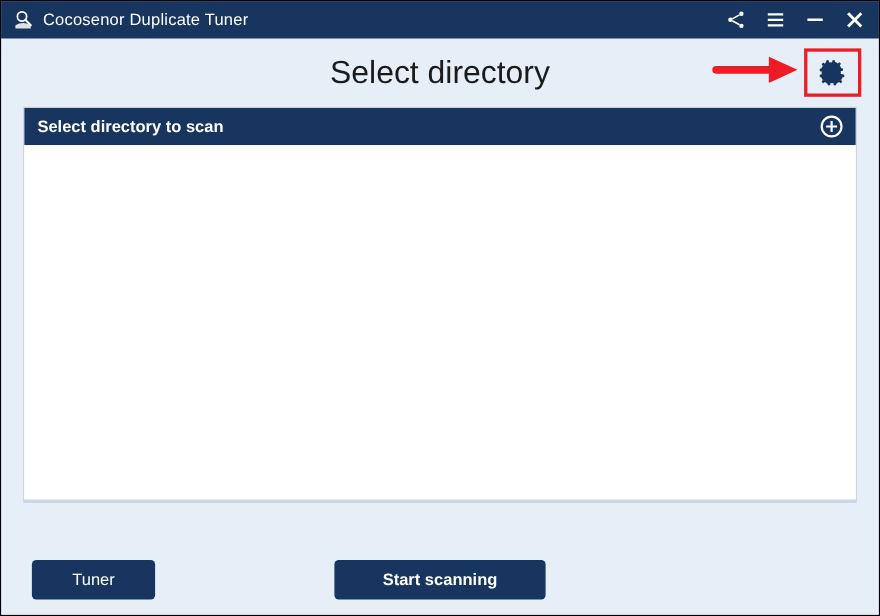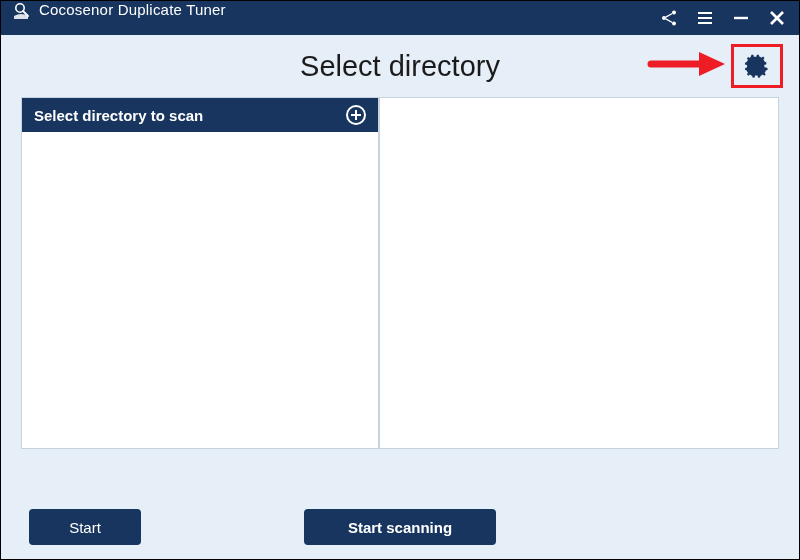--- a/index.html
+++ b/index.html
@@ -5,20 +5,21 @@
   * { box-sizing: border-box; margin: 0; padding: 0; }
   html, body { width: 800px; height: 560px; overflow: hidden; font-family: "Segoe UI", Arial, sans-serif; }
   body { background: #e6eef7; border: 1px solid #000; position: relative; }
 
   
   .titlebar {
     height: 34px;
     background: #17355e;
     color: #fff;
     display: flex;
+    align-items: center;
     padding: 0 4px 0 10px;
   }
   .app-icon {
     width: 20px; height: 20px;
     display: flex; align-items: center; justify-content: center;
     margin-right: 8px;
   }
   .app-title { font-size: 15px; font-weight: 500; letter-spacing: 0.2px; }
   .titlebar-spacer { flex: 1; }
   .titlebar-btn {
@@ -59,20 +60,21 @@
     right: 74px;
     top: 50%;
     transform: translateY(-50%);
   }
 
   
   .panels {
     display: flex;
     padding: 0 20px;
     height: 352px;
+    flex-direction: column;
   }
   .panel {
     background: #fff;
     border: 1px solid #c7d2df;
     display: flex;
     flex-direction: column;
     overflow: hidden;
   }
   .panel-left { flex: 0 0 358px; }
   .panel-right { flex: 1; }
@@ -193,15 +195,15 @@
     </div>
     <div class="panel-body"></div>
   </div>
 
   <div class="panel panel-right">
     <div class="panel-body"></div>
   </div>
 </div>
 
 <div class="footer">
-  <button class="btn btn-cancel">Start</button>
+  <button class="btn btn-cancel">Tuner</button>
   <button class="btn btn-start">Start scanning</button>
 </div>
 
 </body></html>

